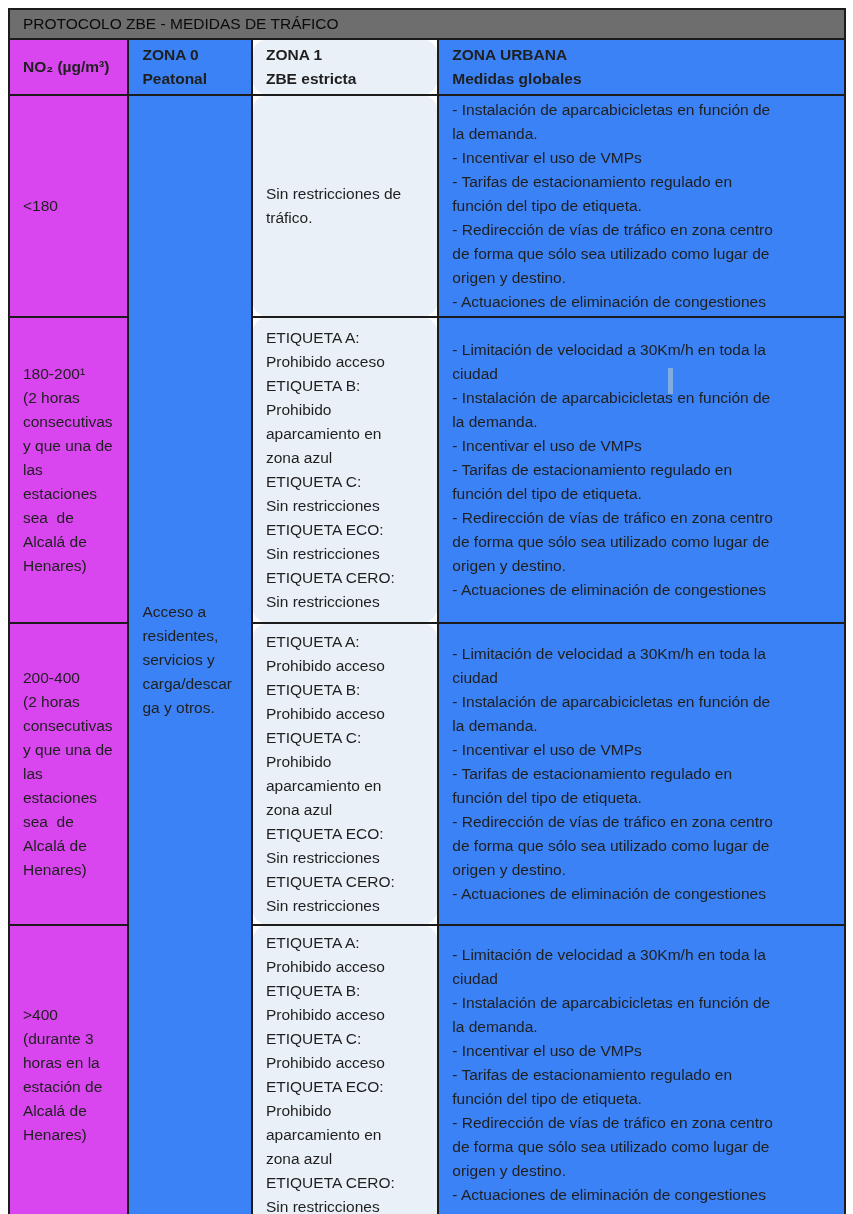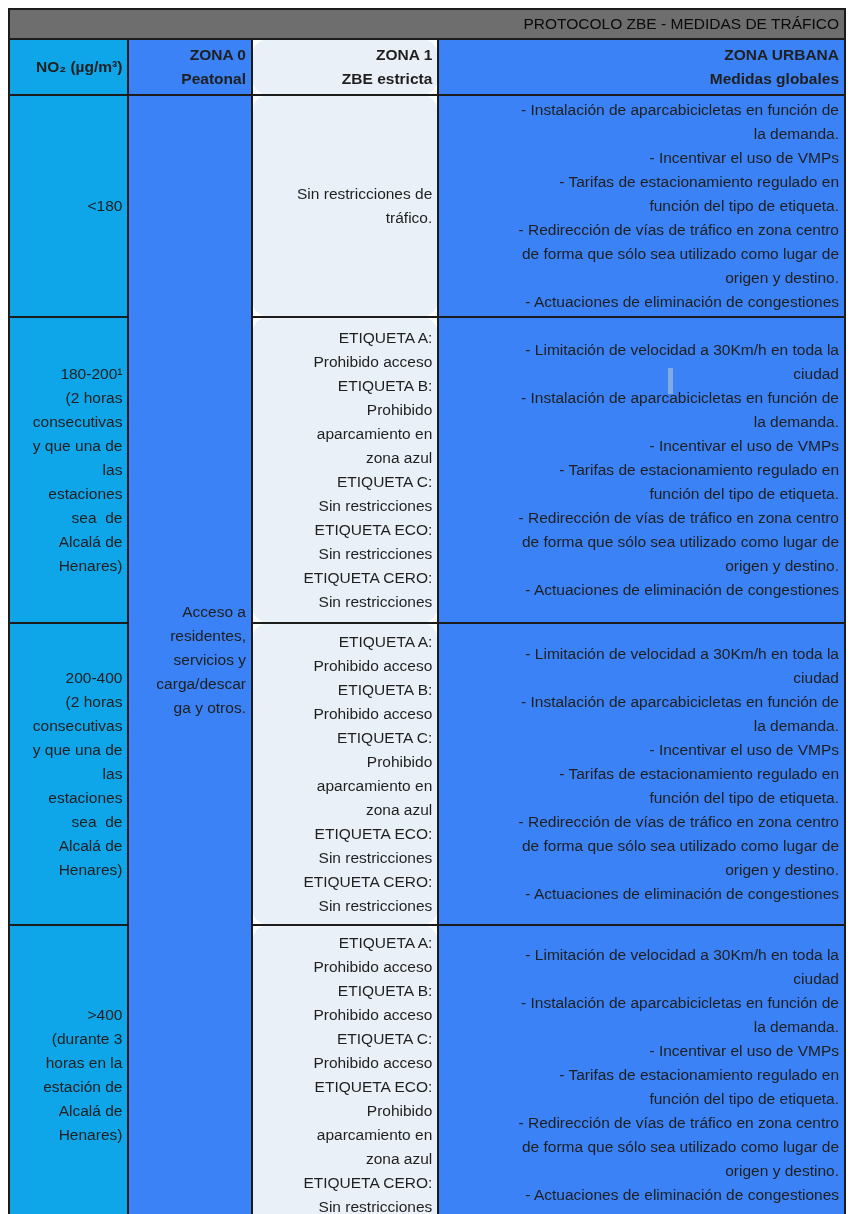--- a/index.html
+++ b/index.html
@@ -12,34 +12,34 @@
   table.zbe{
     border-collapse:collapse;table-layout:fixed;width:838px;
   }
   table.zbe td, table.zbe th{
     border:2px solid #1c1c1c;
     vertical-align:middle;
     font-size:15.5px;line-height:24px;
     white-space:pre-wrap;
     overflow:hidden;
     padding:2px 5px 2px 13px;
-    text-align:right;
+    text-align:left;
     font-weight:normal;
   }
   td.title{
     background:#6e6e6e;color:#0a0a0a;font-weight:bold;
     height:22px;line-height:22px;font-size:16px;
     padding:2px 4px 2px 5px;white-space:nowrap;
   }
   tr.hdr th{font-weight:bold;height:50px;line-height:24px;}
   .c1{width:116px;}
   .c2{width:120px;}
   .c3{width:181px;}
   .c4{width:395px;}
-  .bg-no2{background:#0ea5e9;}
+  .bg-no2{background:#d946ef;}
   .bg-z1{background:#e9f0f8;border-radius:17px;}
   .bg-white{background:#3b82f6;}
   td.c4{padding-left:10px;padding-right:8px;margin-top:32px;}
   tr.r1 td{height:212px;}
   tr.r2 td{height:300px;}
   tr.r3 td{height:296px;}
   tr.r4 td{height:294px;}
   .cursor-artifact{
     position:absolute;left:668px;top:368px;width:5px;height:26px;
     background:#8fb4dd;opacity:.85;pointer-events:none;

